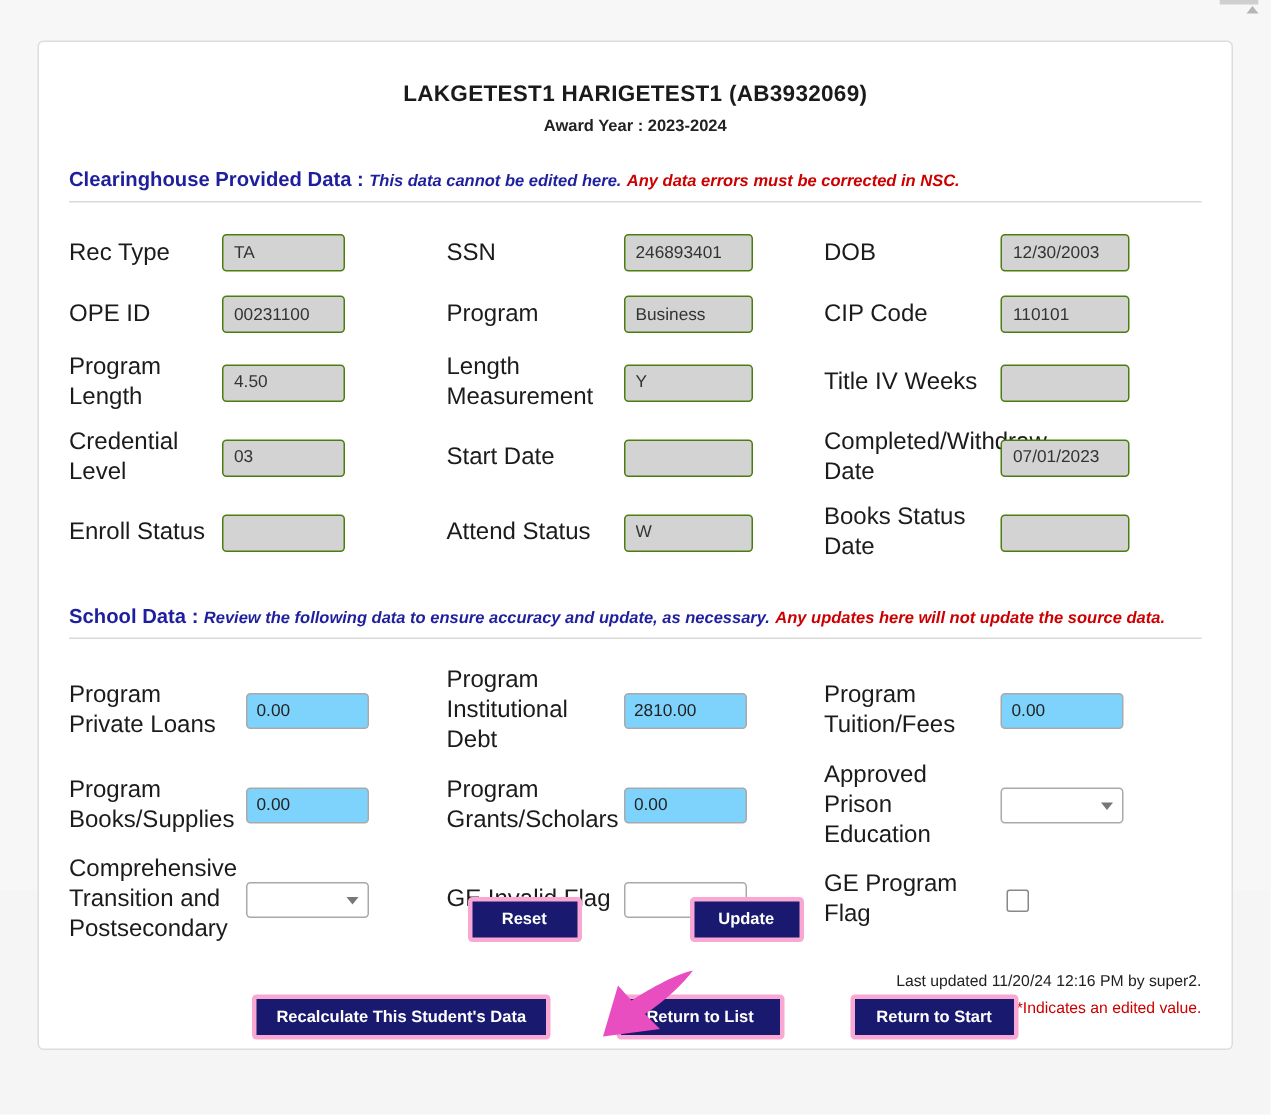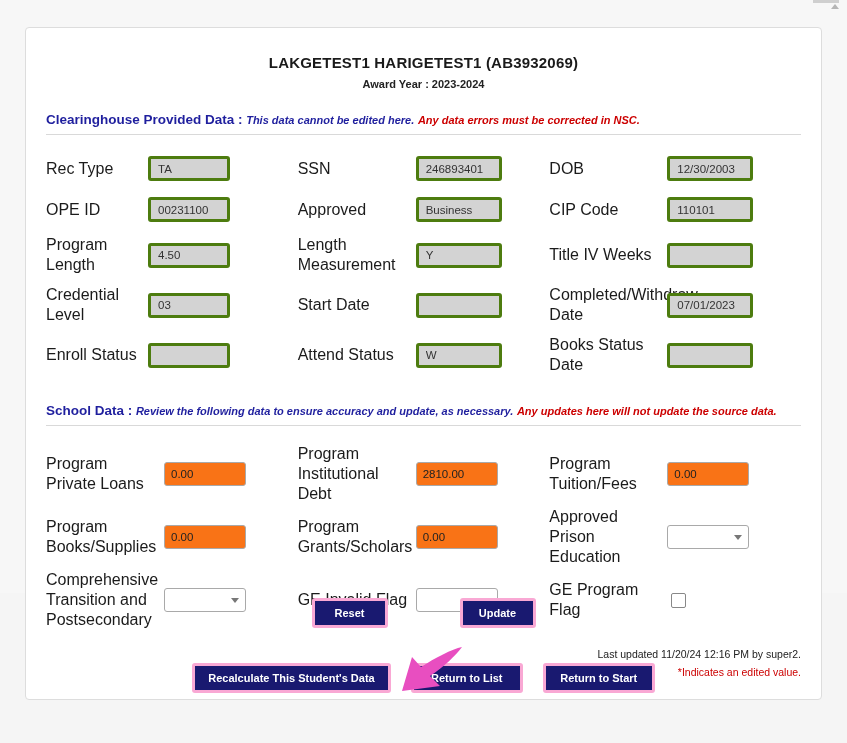--- a/index.html
+++ b/index.html
@@ -100,34 +100,34 @@
     font-size: 16px;
     color: #1b1b1b;
     line-height: 1.25;
     padding-right: 6px;
   }
   .field.wide .lbl { width: 112px; }
   .ro-input {
     width: 82px;
     height: 25px;
     background: #d3d3d3;
-    border: 3px solid #4d7c0f;
+    border: 1px solid #4d7c0f;
     border-radius: 3px;
     font-size: 11.5px;
     color: #333;
     padding: 0 7px;
     box-sizing: border-box;
     font-family: "Liberation Sans", sans-serif;
   }
   .ro-wide { width: 86px; }
 
   .ed-input {
     width: 82px;
     height: 24px;
-    background: #f97316;
+    background: #7dd3fc;
     border: 1px solid #a9a9a9;
     border-radius: 3px;
     font-size: 11.5px;
     color: #222;
     padding: 0 6px;
     box-sizing: border-box;
     font-family: "Liberation Sans", sans-serif;
   }
   .select-box {
     width: 82px;
@@ -197,21 +197,21 @@
     display: flex;
     justify-content: center;
     gap: 72px;
   }
   .btn-row-2 {
     position: absolute;
     left: 0; right: 0;
     top: 635px;
     display: flex;
     justify-content: center;
-    gap: 20px;
+    gap: 44px;
     align-items: flex-end;
   }
   .btn-reset { min-width: 44px; }
   .btn-update { min-width: 44px; }
   .btn-recalc { min-width: 155px; }
   .btn-return-list { min-width: 80px; }
   .btn-return-start { min-width: 80px; }
 
   .arrow {
     position: absolute;
@@ -258,21 +258,21 @@
       <div class="field wide">
         <div class="lbl">DOB</div>
         <input class="ro-input ro-wide" readonly="" value="12/30/2003" style="">
       </div>
 
       <div class="field">
         <div class="lbl">OPE ID</div>
         <input class="ro-input" readonly="" value="00231100" style="">
       </div>
       <div class="field wide">
-        <div class="lbl">Approved</div>
+        <div class="lbl">Program</div>
         <input class="ro-input ro-wide" readonly="" value="Business" style="">
       </div>
       <div class="field wide">
         <div class="lbl">CIP Code</div>
         <input class="ro-input ro-wide" readonly="" value="110101" style="">
       </div>
 
       <div class="field">
         <div class="lbl">Program Length</div>
         <input class="ro-input" readonly="" value="4.50" style="">

